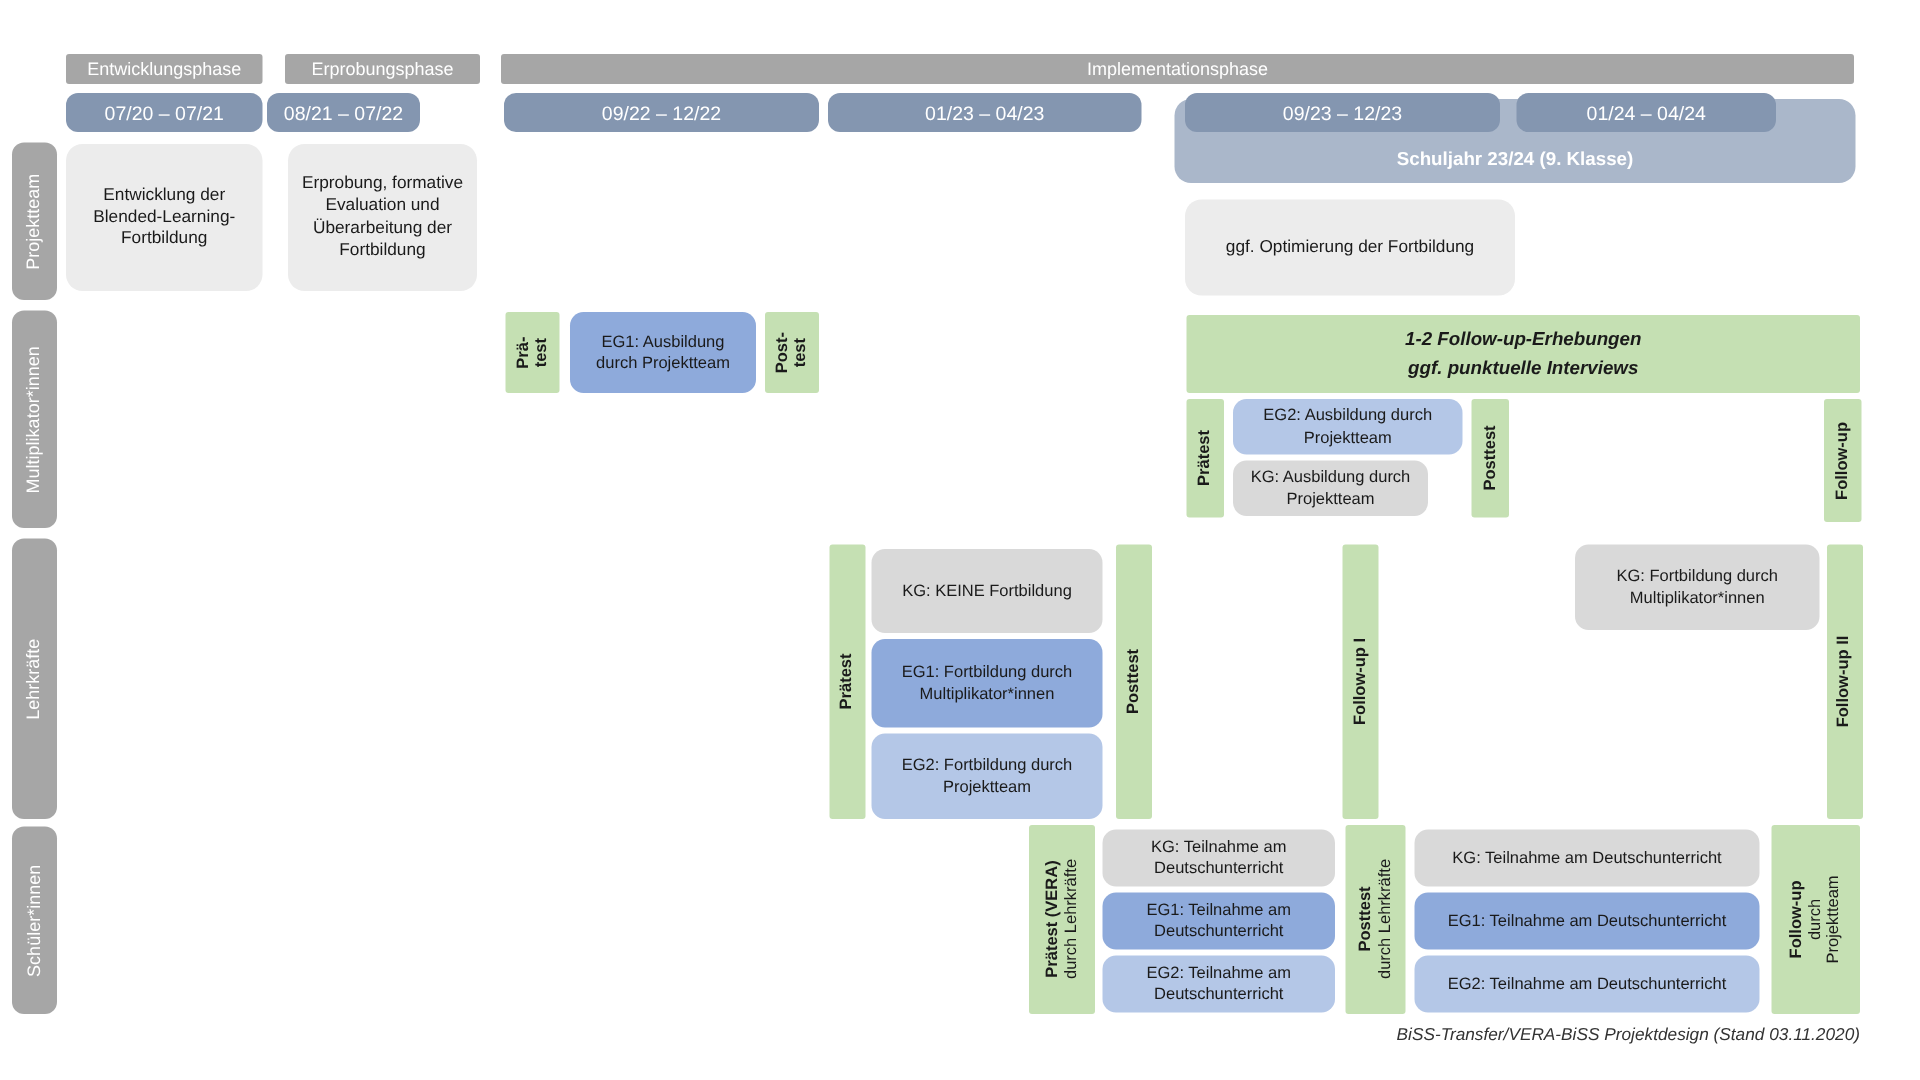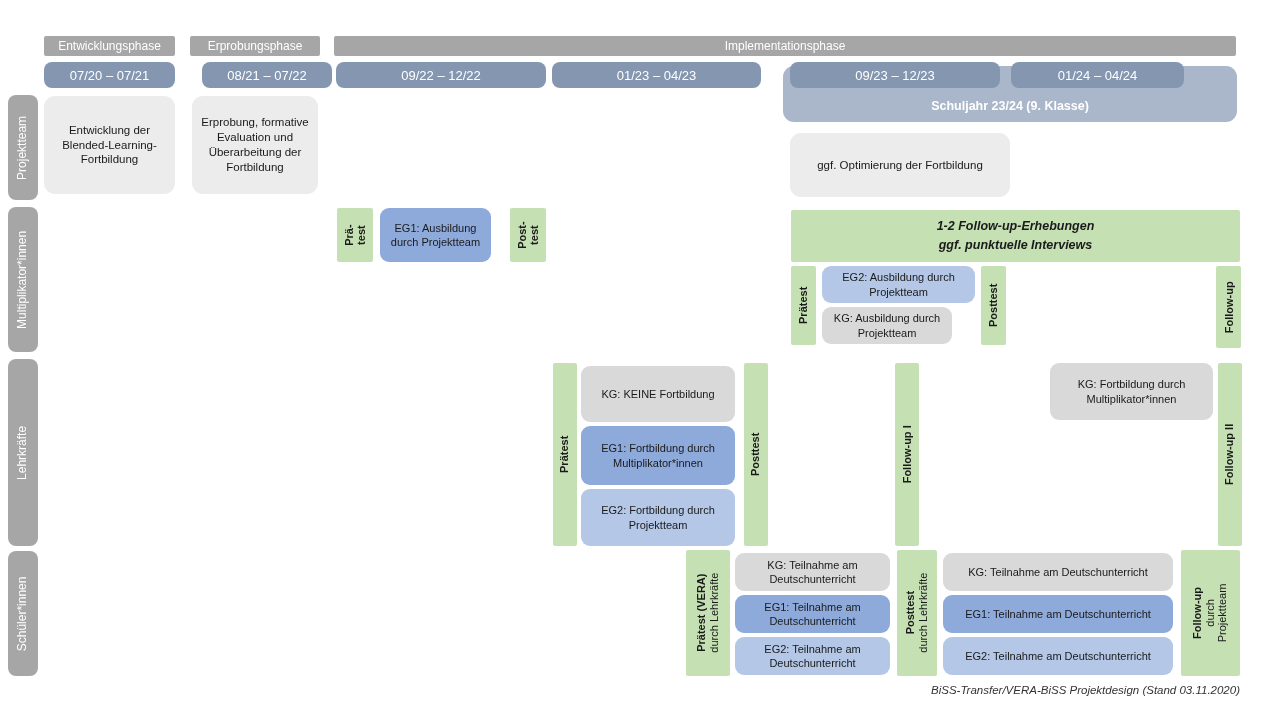--- a/index.html
+++ b/index.html
@@ -32,21 +32,21 @@
 
 <div id="stage">
 
   <div class="abs cflex headbar" style="left:44px;top:36px;width:131px;height:20px;">Entwicklungsphase</div>
   <div class="abs cflex headbar" style="left:190px;top:36px;width:130px;height:20px;">Erprobungsphase</div>
   <div class="abs cflex headbar" style="left:334px;top:36px;width:902px;height:20px;">Implementationsphase</div>
 
   <div class="abs band" style="left:783px;top:66px;width:454px;height:56px;">Schuljahr 23/24 (9. Klasse)</div>
 
   <div class="abs cflex datebar" style="left:44px;top:62px;width:131px;height:26px;">07/20 – 07/21</div>
-  <div class="abs cflex datebar" style="left:202px;top:62px;width:130px;height:26px;text-align:right;">08/21 – 07/22</div>
+  <div class="abs cflex datebar" style="left:178px;top:62px;width:102px;height:26px;text-align:right;">08/21 – 07/22</div>
   <div class="abs cflex datebar" style="left:336px;top:62px;width:210px;height:26px;">09/22 – 12/22</div>
   <div class="abs cflex datebar" style="left:552px;top:62px;width:209px;height:26px;">01/23 – 04/23</div>
   <div class="abs cflex datebar" style="left:790px;top:62px;width:210px;height:26px;">09/23 – 12/23</div>
   <div class="abs cflex datebar" style="left:1011px;top:62px;width:173px;height:26px;">01/24 – 04/24</div>
 
   <div class="abs cflex rowlabel" style="left:8px;top:95px;width:30px;height:105px;">
     <span class="vrot">Projektteam</span>
   </div>
   <div class="abs cflex rowlabel" style="left:8px;top:207px;width:30px;height:145px;">
     <span class="vrot">Multiplikator*innen</span>
@@ -60,21 +60,21 @@
 
   <div class="abs cflex gbox" style="left:192px;top:96px;width:126px;height:98px;">Erprobung, formative Evaluation und Überarbeitung der Fortbildung</div>
   <div class="abs cflex gbox" style="left:44px;top:96px;width:131px;height:98px;">
     <span class="w96">Entwicklung der Blended-Learning-Fortbildung</span>
   </div>
   <div class="abs cflex gbox" style="left:790px;top:133px;width:220px;height:64px;">ggf. Optimierung der Fortbildung</div>
 
   <div class="abs cflex green" style="left:337px;top:208px;width:36px;height:54px;">
     <span class="vwrap">Prä-test</span>
   </div>
-  <div class="abs cflex cell b1" style="left:380px;top:208px;width:111px;height:54px;">EG1: Ausbildung durch Projektteam</div>
+  <div class="abs cflex cell b1" style="left:380px;top:208px;width:124px;height:54px;">EG1: Ausbildung durch Projektteam</div>
   <div class="abs cflex green" style="left:510px;top:208px;width:36px;height:54px;">
     <span class="vwrap">Post-test</span>
   </div>
   <div class="abs cflex banner" style="left:791px;top:210px;width:449px;height:52px;font-style:italic;">1-2 Follow-up-Erhebungen
 ggf. punktuelle Interviews</div>
   <div class="abs cflex green" style="left:791px;top:266px;width:25px;height:79px;">
     <span class="vrot">Prätest</span>
   </div>
   <div class="abs cflex cell b2" style="left:822px;top:266px;width:153px;height:37px;">EG2: Ausbildung durch Projektteam</div>
   <div class="abs cflex cell kg" style="left:822px;top:307px;width:130px;height:37px;">KG: Ausbildung durch Projektteam</div>

